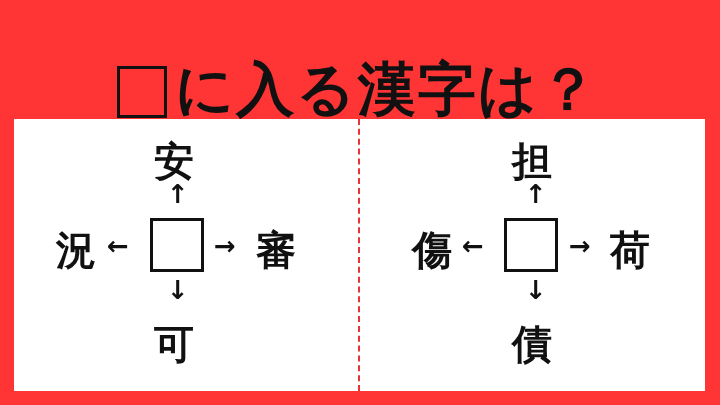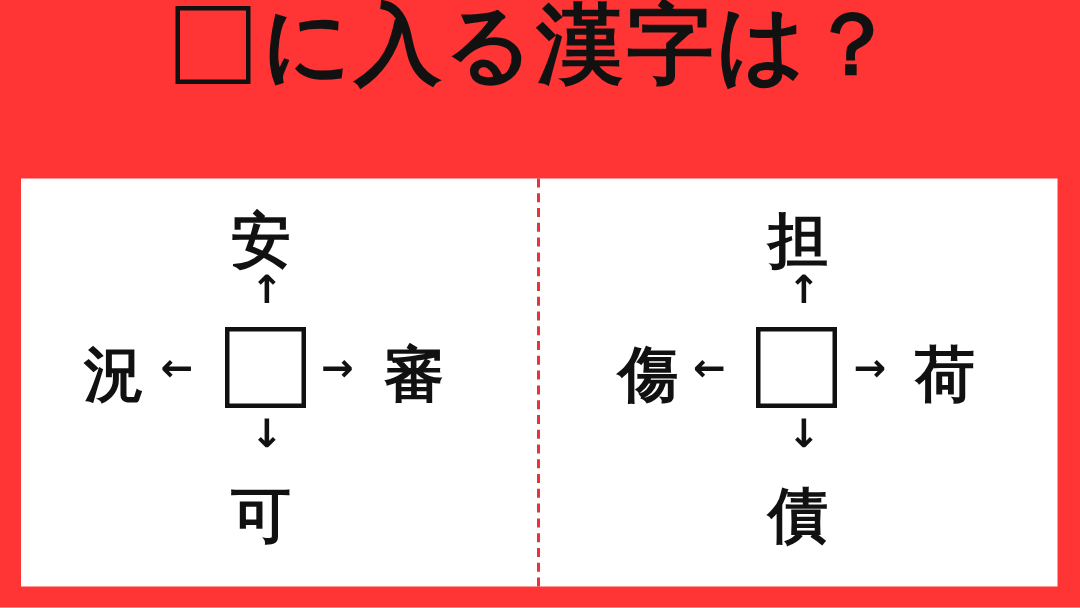--- a/index.html
+++ b/index.html
@@ -1,19 +1,19 @@
 <!DOCTYPE html>
 <html><head>
 <meta charset="utf-8">
 <style>
   html, body { margin:0; padding:0; }
   body { width:720px; height:405px; background:#ff3434; position:relative; overflow:hidden;
          font-family:"DejaVu Sans", sans-serif; }
   .title { position:absolute; left:0; top:0; width:716px; height:118px; display:flex;
-           align-items:flex-start; justify-content:center; }
+           align-items:flex-end; justify-content:center; }
   .title-box { width:50px; height:52px; border:3px solid #111; box-sizing:border-box; margin-right:8px; margin-top:4px; }
   .title-text { font-size:58px; font-weight:bold; color:#111; letter-spacing:2px; line-height:1; }
   .panel { position:absolute; left:14px; top:119px; width:691px; height:272px; background:#fff; }
   .divider { position:absolute; left:344px; top:0; width:0; height:272px; border-left:2px dashed #e8333a; }
   .puzzle { position:absolute; top:0; width:344px; height:272px; }
   .center-box { position:absolute; width:54px; height:54px; border:3px solid #111; box-sizing:border-box; background:#fff; }
   .kanji { position:absolute; font-size:40px; font-weight:bold; color:#111; line-height:1; width:44px; text-align:center; }
   .arrow { position:absolute; font-size:26px; font-weight:bold; color:#111; line-height:1; }
 </style>
 </head>

